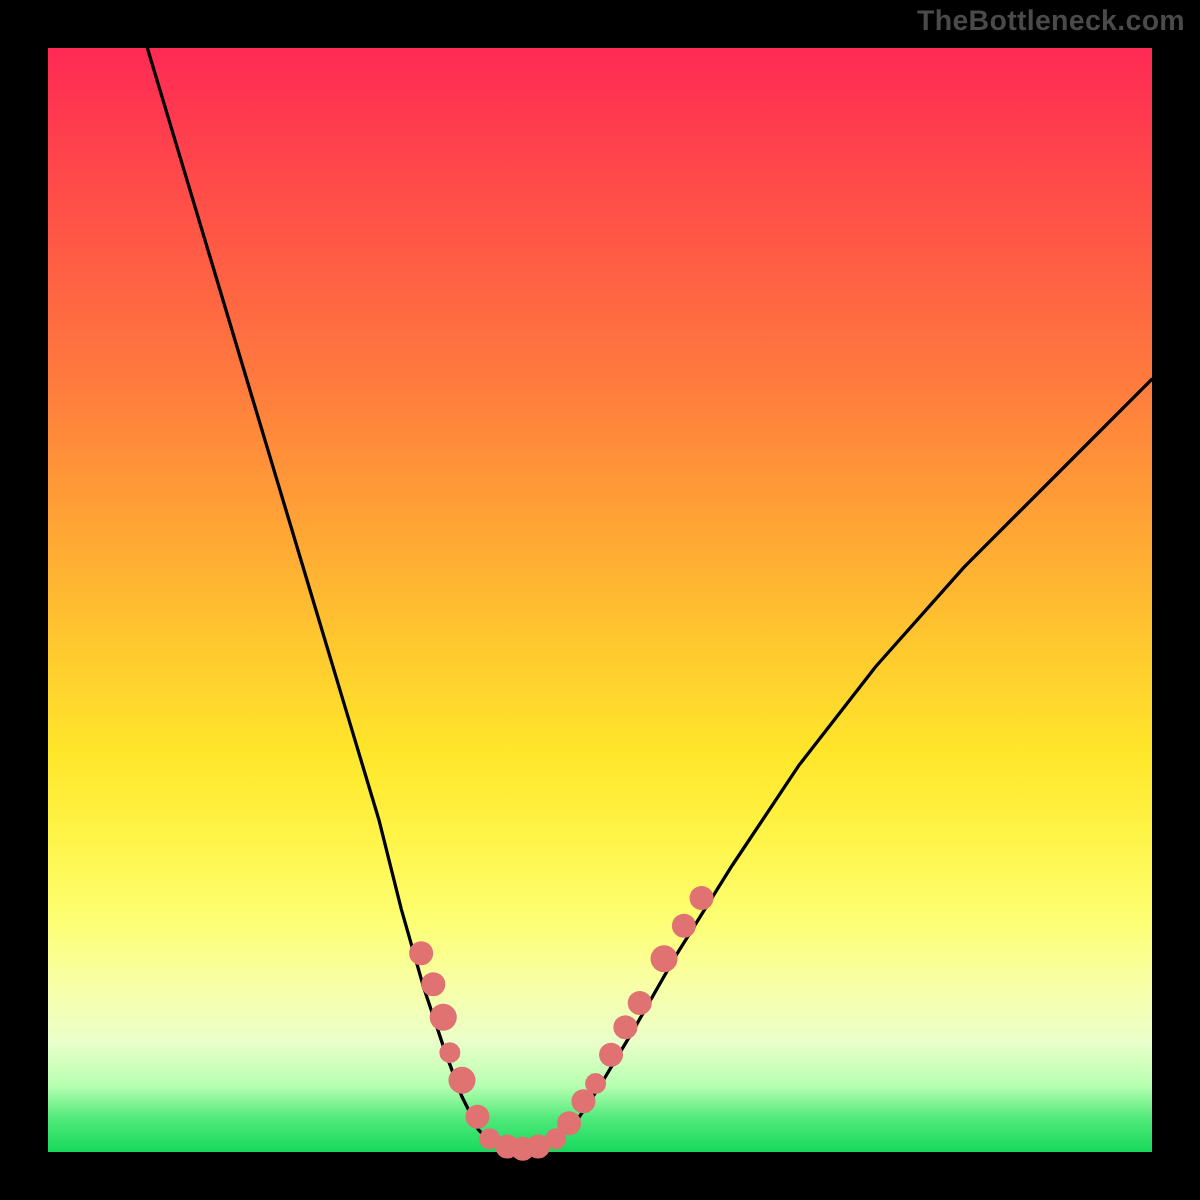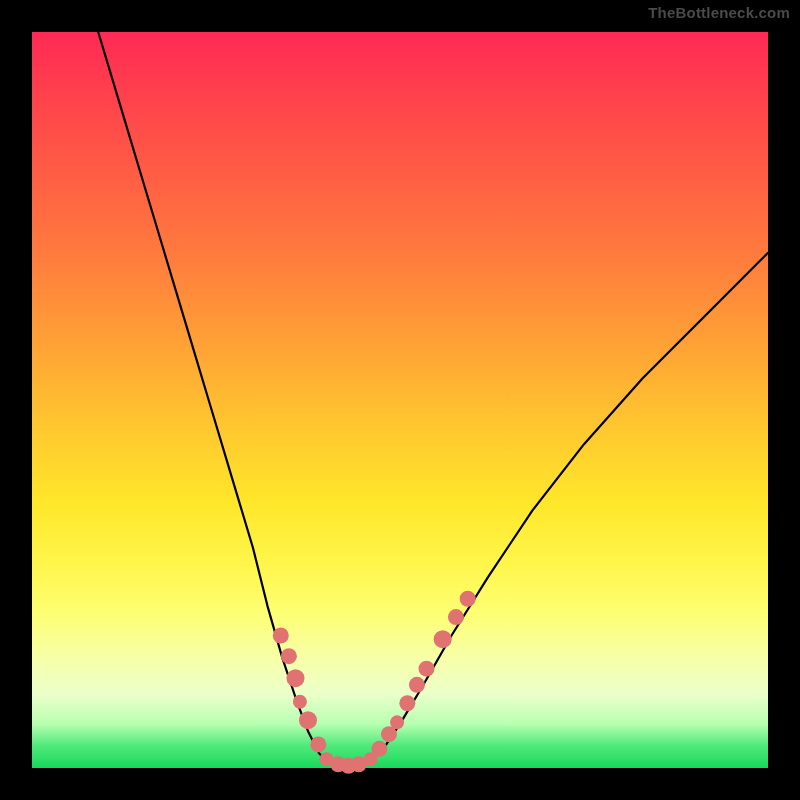--- a/index.html
+++ b/index.html
@@ -34,21 +34,21 @@
       #b7ffb1 94%,
       #4fe97a 97%,
       #17d95c 100%
     );
   }
   .watermark {
     position: absolute;
     right: 10px;
     top: 4px;
     color: #4a4a4a;
-    font-size: 15px;
+    font-size: 19px;
     font-weight: 600;
     letter-spacing: 0.2px;
     user-select: none;
   }
   svg.overlay {
     position: absolute;
     left: 32px;
     top: 32px;
     width: 736px;
     height: 736px;

